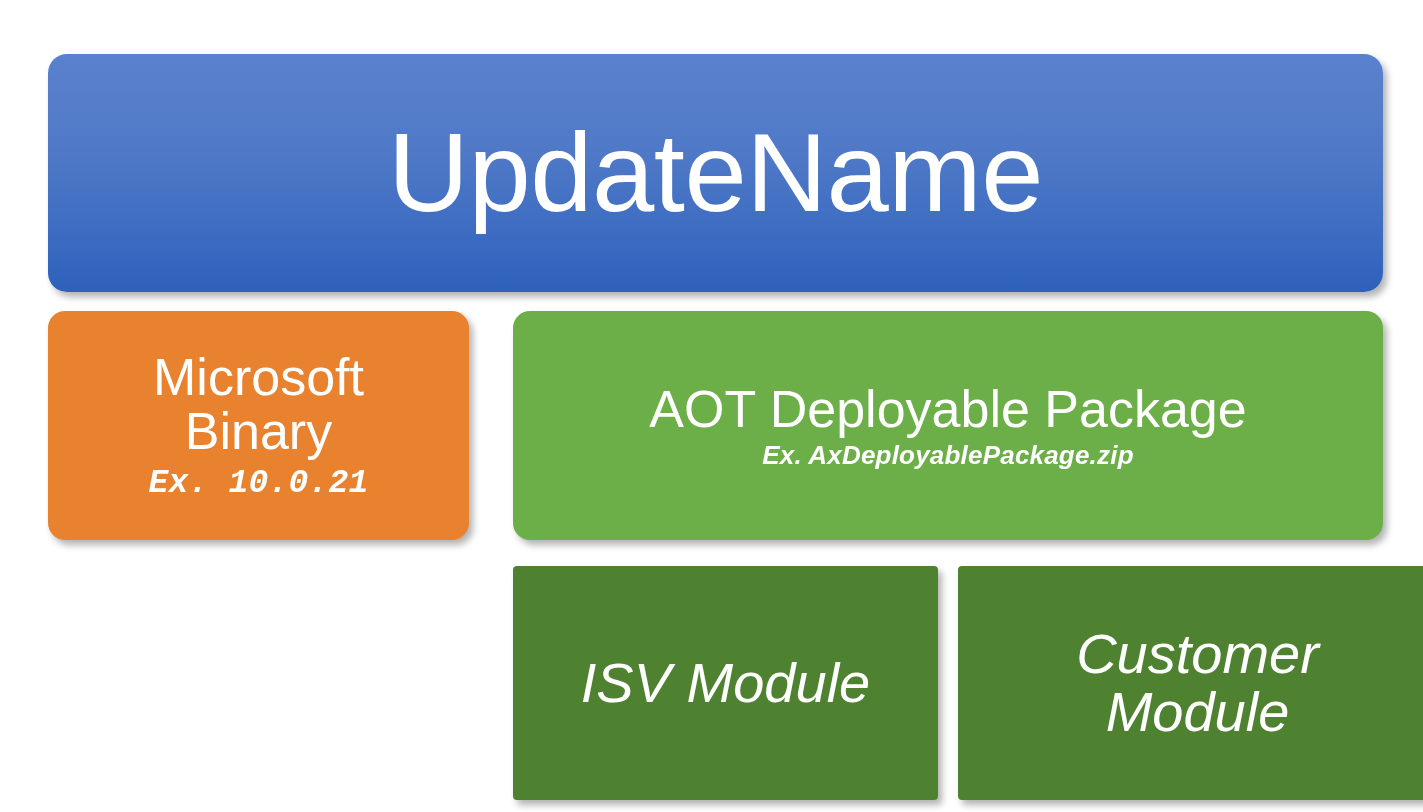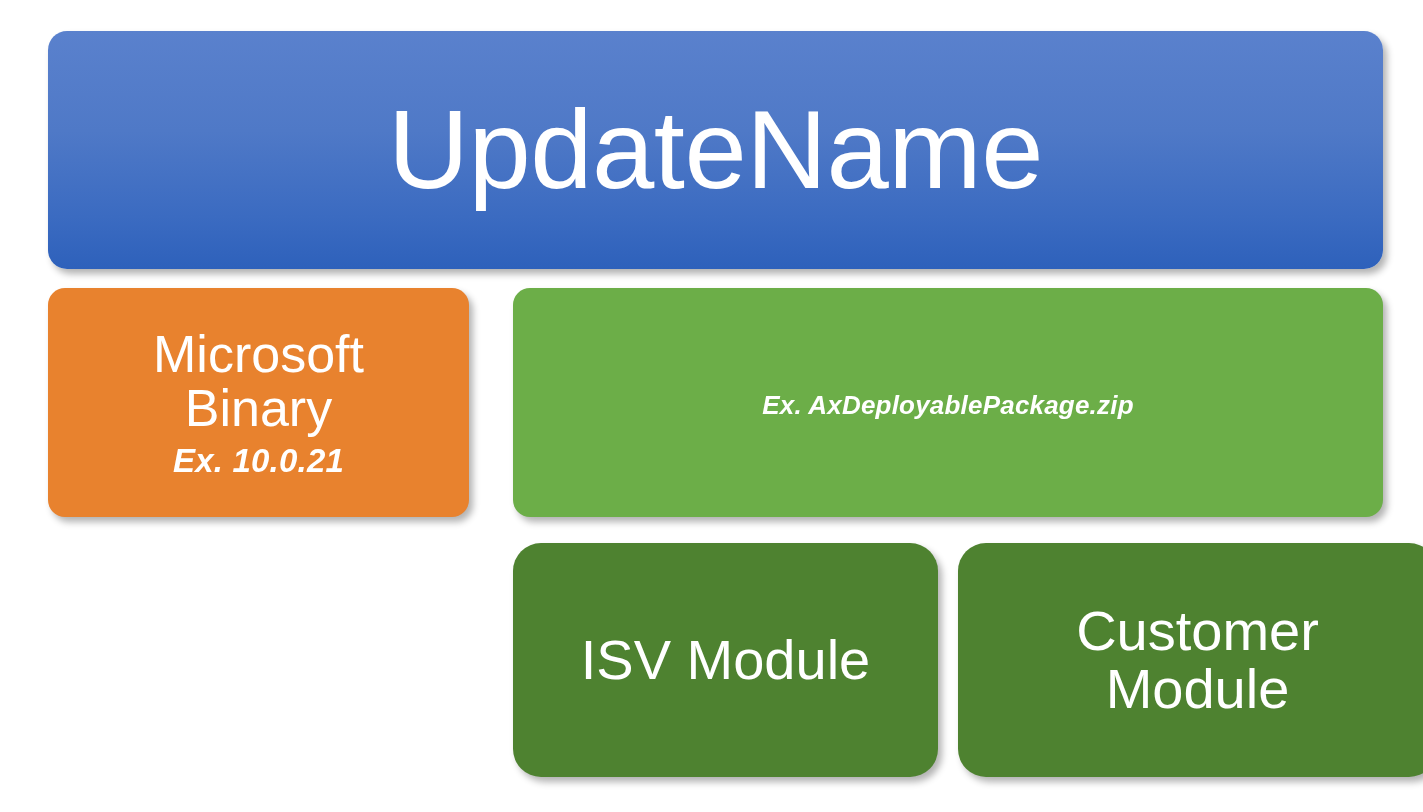--- a/index.html
+++ b/index.html
@@ -27,20 +27,21 @@
     display: flex;
     flex-direction: column;
     align-items: center;
     justify-content: center;
     text-align: center;
     color: #ffffff;
     border-radius: 17px;
     box-shadow: 4px 5px 7px rgba(0, 0, 0, 0.30);
     padding: 4px 14px;
     line-height: 1.04;
+    margin-top: 23px;
     -webkit-font-smoothing: antialiased;
   }
 
   
   .node--root {
     left: 48px;
     top: 31px;
     width: 1335px;
     height: 238px;
     background: linear-gradient(to bottom, #5a81cd 0%, #4f79c7 42%, #3b6bc1 78%, #2e61bb 100%);
@@ -81,21 +82,22 @@
     font-size: 52px;
     font-weight: 300;
     font-stretch: condensed;
   }
 
   
   .node--module {
     top: 543px;
     height: 234px;
     background: #4e8230;
-    border-radius: 28px;
+    border-radius: 4px;
+    font-style: italic;
   }
 
   .node--isv {
     left: 513px;
     width: 425px;
   }
 
   .node--customer {
     left: 958px;
     width: 479px;
@@ -118,38 +120,40 @@
     font-size: 26px;
     font-style: italic;
     font-weight: 700;
     margin-top: 6px;
     letter-spacing: 0.2px;
   }
 
   .node--binary .node-subtitle {
     font-size: 33px;
     margin-top: 9px;
+    font-family: Liberation Mono, monospace;
   }
 </style>
 </head>
 <body>
 
 <div id="canvas">
 
   <div class="node node--root">
     <span class="node-title">UpdateName</span>
   </div>
 
   <div class="node node--binary">
     <span class="node-title">Microsoft
 Binary</span>
     <span class="node-subtitle">Ex. 10.0.21</span>
   </div>
 
   <div class="node node--package">
+    <span class="node-title">AOT Deployable Package</span>
     <span class="node-subtitle">Ex. AxDeployablePackage.zip</span>
   </div>
 
   <div class="node node--module node--isv">
     <span class="node-title">ISV Module</span>
   </div>
 
   <div class="node node--module node--customer">
     <span class="node-title">Customer
 Module</span>

